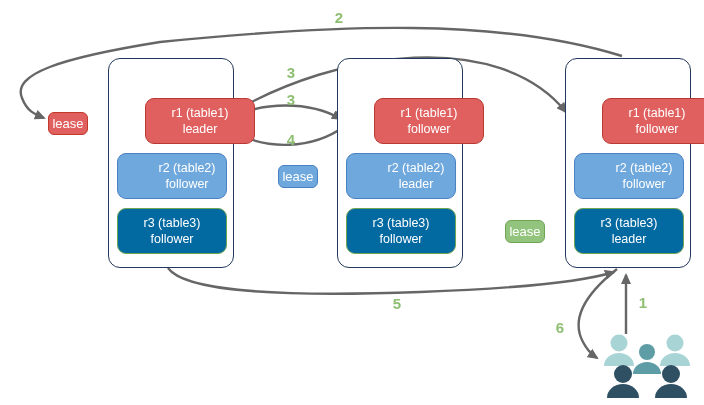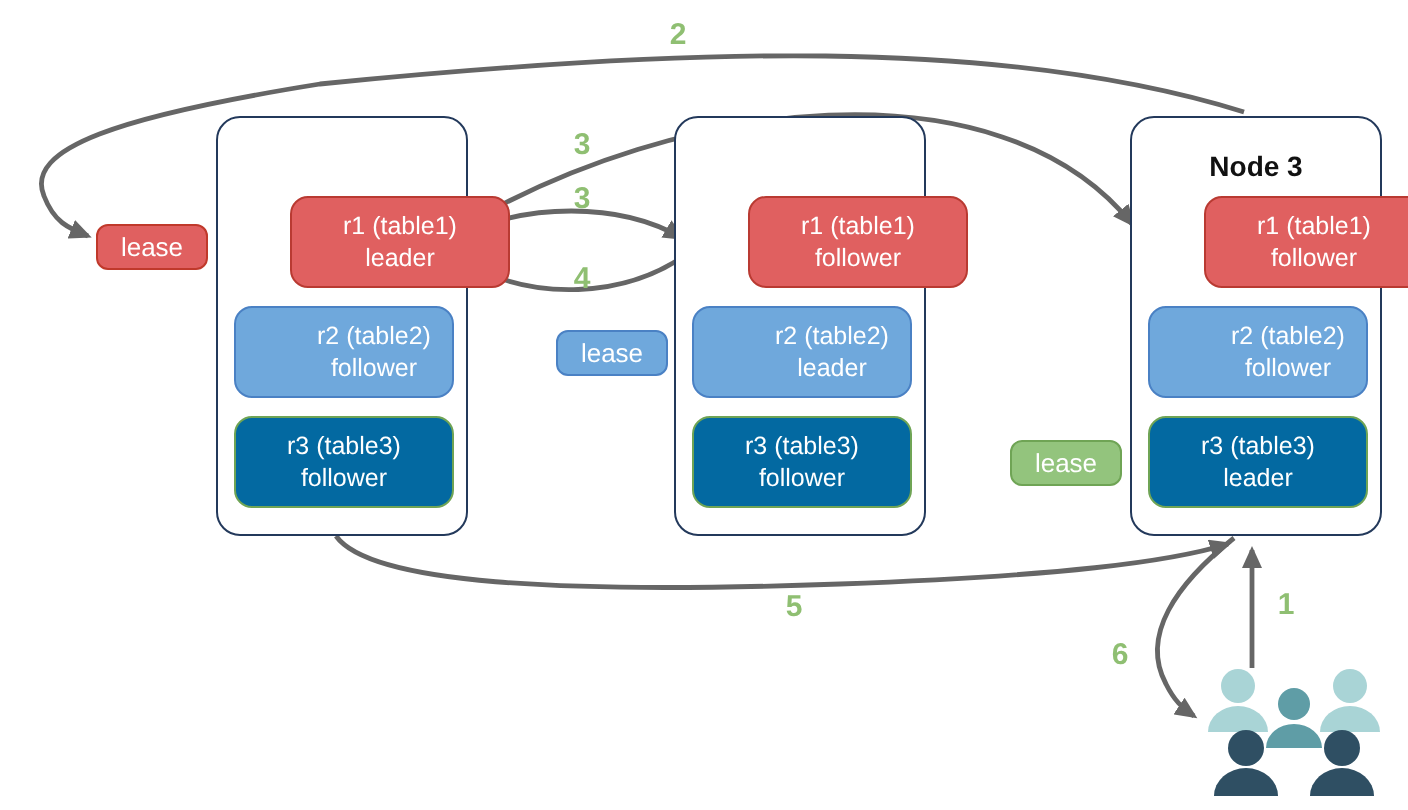--- a/index.html
+++ b/index.html
@@ -22,21 +22,21 @@
     display:flex;flex-direction:column;align-items:center;justify-content:center;
     color:#ffffff;font-size:12.5px;line-height:1.3;text-align:center;
   }
   .replica.r0{top:39px;margin-left:28px;}
   .replica.r1{top:94px;padding-left:30px;}
   .replica.r2{top:149px;}
   .red{background:#e06060;border-color:#b93a32;}
   .blue{background:#6fa8dc;border-color:#4a81c4;}
   .green{background:#0369a1;border-color:#6fa455;}
   .lease{
-    position:absolute;width:56px;height:23px;border-radius:6px;box-sizing:border-box;
+    position:absolute;width:40px;height:23px;border-radius:6px;box-sizing:border-box;
     border:1.6px solid transparent;color:#ffffff;font-size:13px;
     display:flex;align-items:center;justify-content:center;
   }
   .lease-red{left:48px;top:112px;background:#e06060;border-color:#c0392b;}
   .lease-blue{left:278px;top:165px;background:#6fa8dc;border-color:#4a81c4;}
   .lease-green{left:505px;top:220px;background:#93c47d;border-color:#6fa455;}
   .step{
     position:absolute;width:18px;height:18px;text-align:center;
     font-size:15px;font-weight:bold;color:#8fbf72;line-height:18px;
   }
@@ -86,21 +86,20 @@
       <div>r2 (table2)</div>
       <div>leader</div>
     </div>
     <div class="replica r2 green">
       <div>r3 (table3)</div>
       <div>follower</div>
     </div>
   </div>
 
   <div class="node" style="left:565px">
-    <div class="node-title">Node 3</div>
     <div class="replica r0 red">
       <div>r1 (table1)</div>
       <div>follower</div>
     </div>
     <div class="replica r1 blue">
       <div>r2 (table2)</div>
       <div>follower</div>
     </div>
     <div class="replica r2 green">
       <div>r3 (table3)</div>

